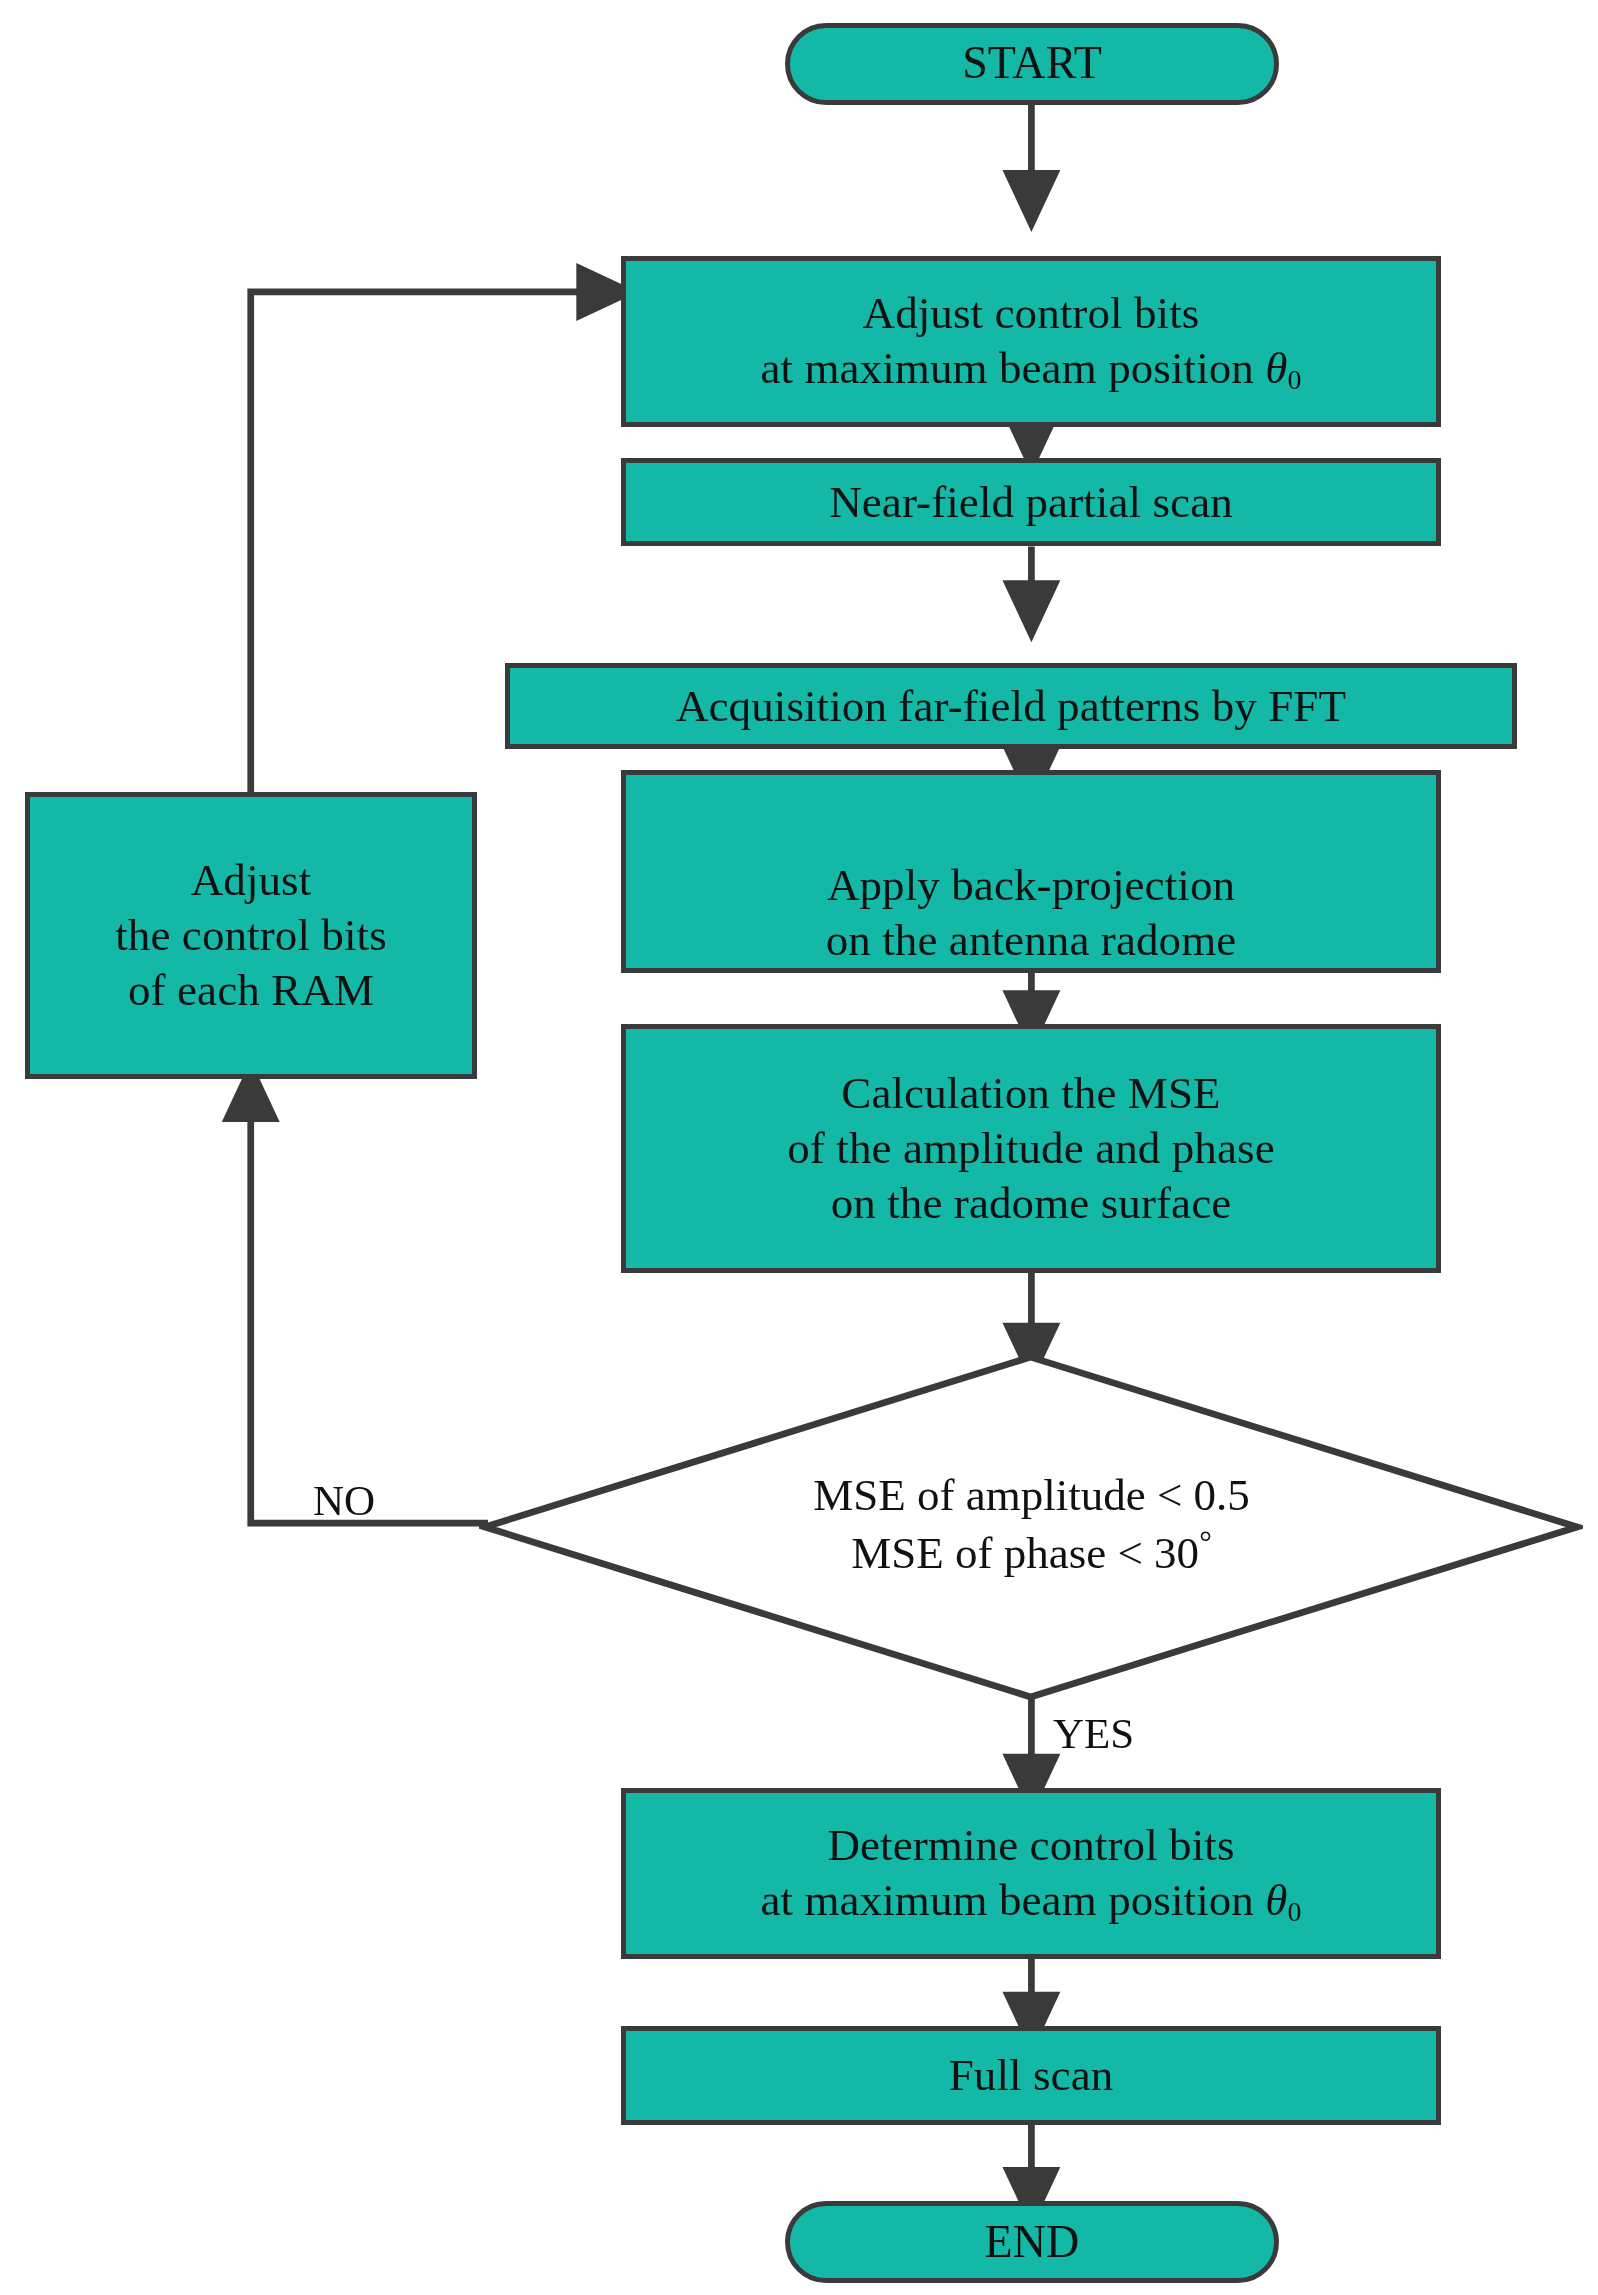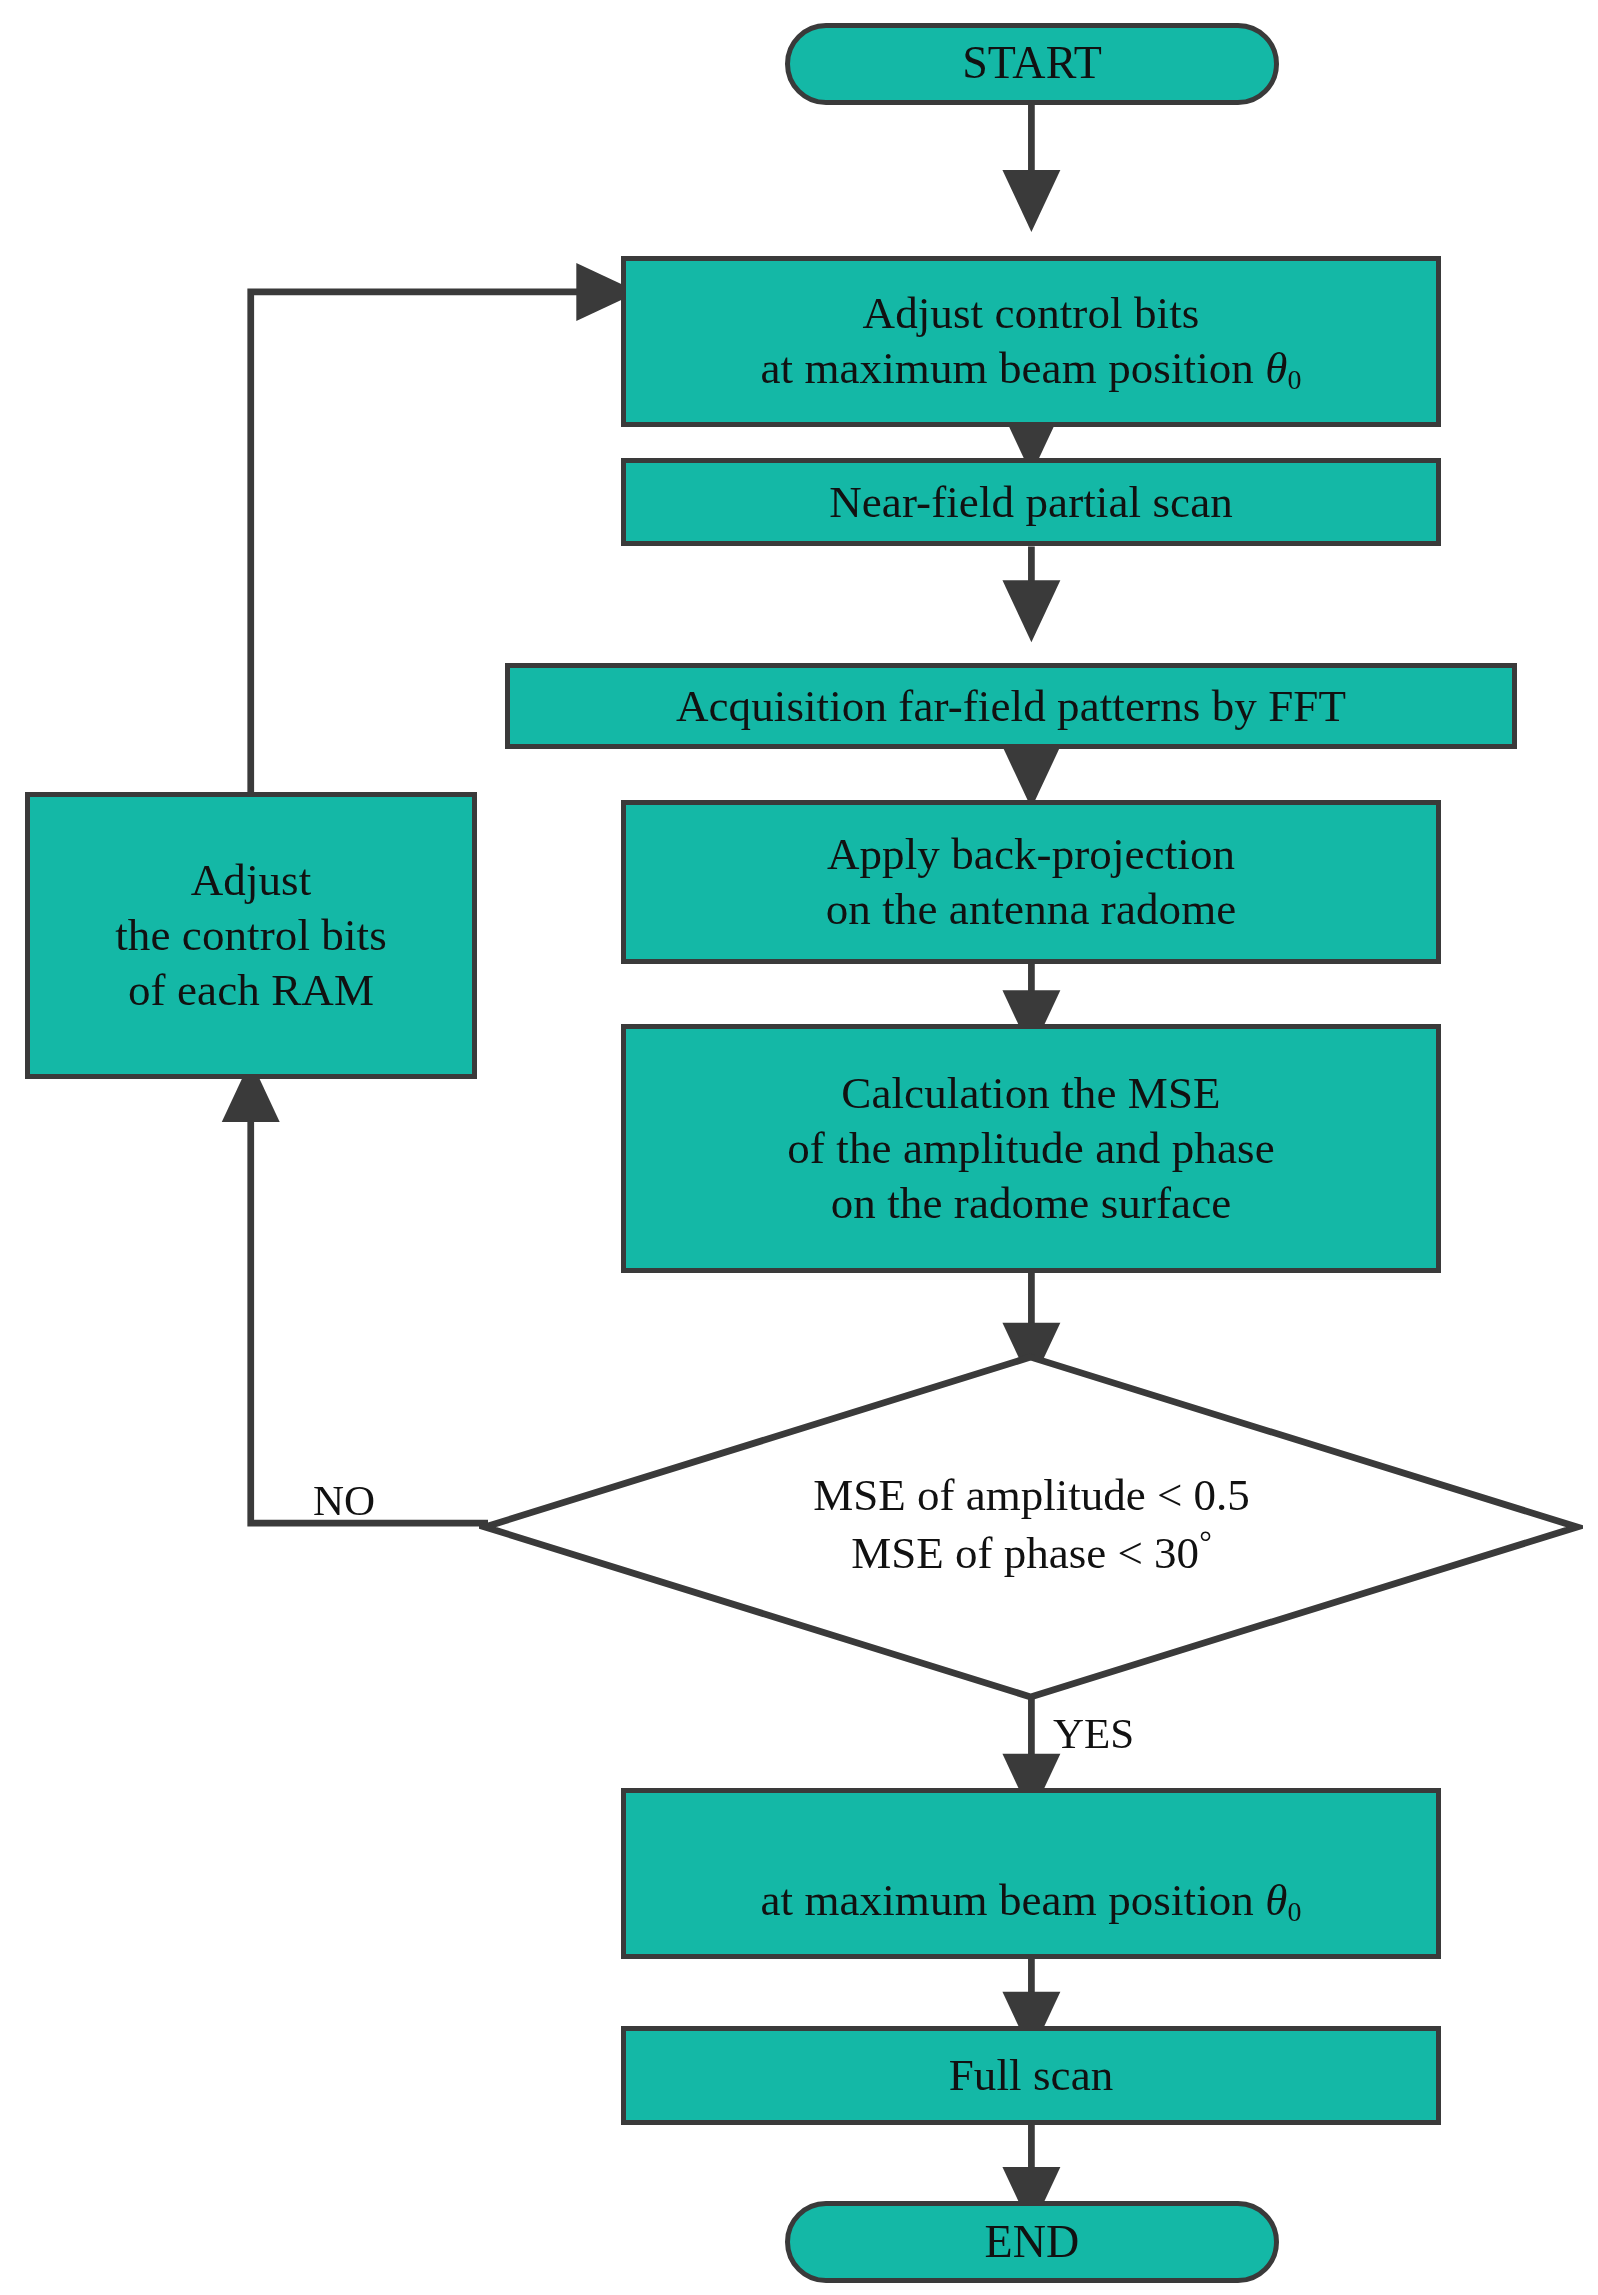--- a/index.html
+++ b/index.html
@@ -62,21 +62,21 @@
   </div>
 
   <div class="node proc" style="left:621px;top:458px;width:820px;height:88px;">
     <span class="txt">Near-field partial scan</span>
   </div>
 
   <div class="node proc" style="left:505px;top:625px;width:1012px;height:86px;margin-top:38px;">
     <span class="txt">Acquisition far-field patterns by FFT</span>
   </div>
 
-  <div class="node proc" style="left:621px;top:800px;width:820px;height:164px;">
+  <div class="node proc" style="left:621px;top:770px;width:820px;height:203px;align-items:flex-end;">
     <span class="txt">
       <span>Apply back-projection</span><br>
       <span>on the antenna radome</span>
     </span>
   </div>
 
   <div class="node proc" style="left:621px;top:1024px;width:820px;height:249px;">
     <span class="txt">
       <span>Calculation the MSE</span><br>
       <span>of the amplitude and phase</span><br>
@@ -91,21 +91,21 @@
     <div>MSE of amplitude &lt; 0.5</div>
     <div><span>MSE of phase &lt; 30</span><sup class="deg">°</sup></div>
   </div>
 
   <div class="lbl" style="left:313px;top:1479px;">NO</div>
 
   <div class="lbl" style="left:1053px;top:1712px;">YES</div>
 
   <div class="node proc" style="left:621px;top:1788px;width:820px;height:171px;">
     <span class="txt">
-      <br>
+      <span>Determine control bits</span><br>
       <span><span>at maximum beam position </span><i class="th">θ</i><sub>0</sub></span>
     </span>
   </div>
 
   <div class="node proc" style="left:621px;top:2026px;width:820px;height:99px;">
     <span class="txt">Full scan</span>
   </div>
 
   <div class="node term" style="left:785px;top:2201px;width:494px;height:82px;">
     <span class="txt">END</span>

